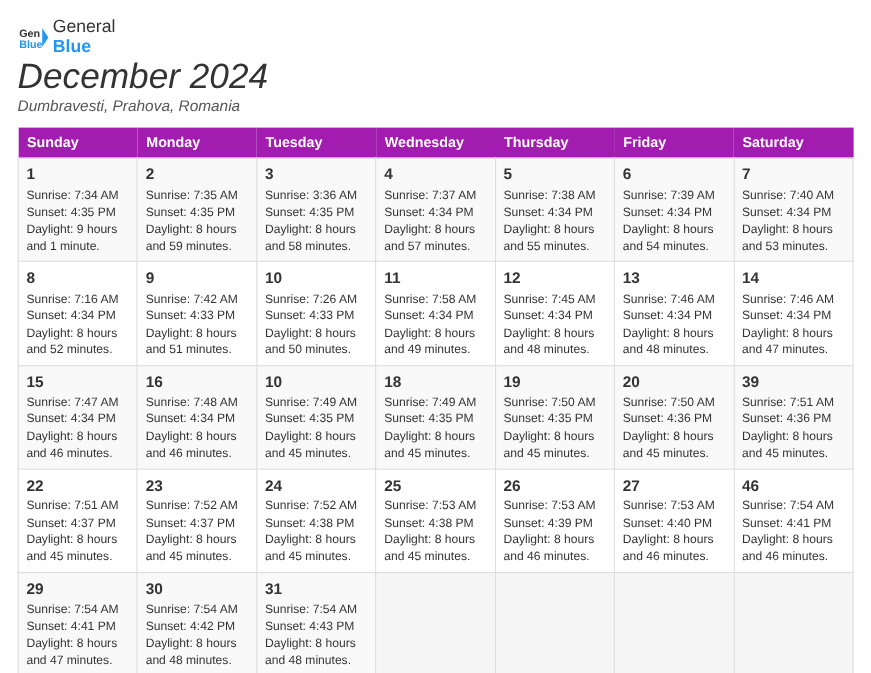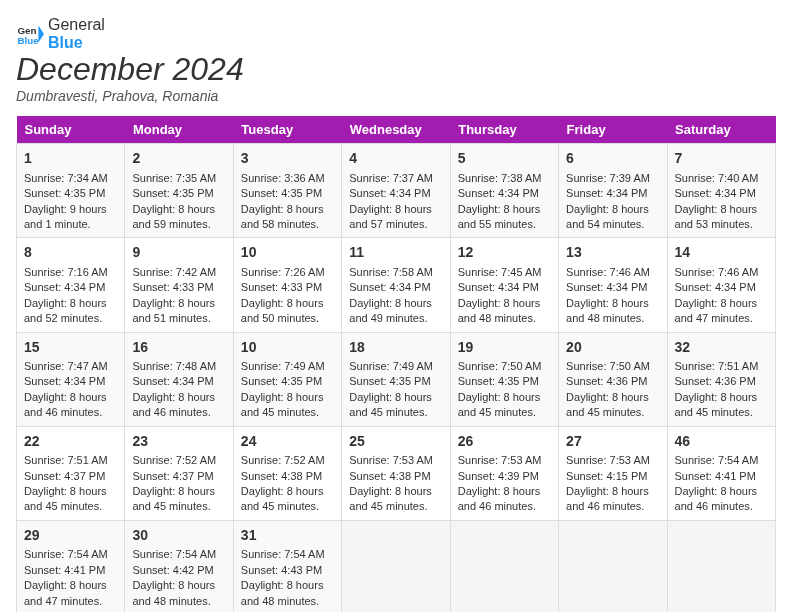--- a/index.html
+++ b/index.html
@@ -250,21 +250,21 @@
           <div>and 45 minutes.</div>
         </td>
         <td>
           <span class="day-num">20</span>
           <div>Sunrise: 7:50 AM</div>
           <div>Sunset: 4:36 PM</div>
           <div>Daylight: 8 hours</div>
           <div>and 45 minutes.</div>
         </td>
         <td>
-          <span class="day-num">32</span>
+          <span class="day-num">39</span>
           <div>Sunrise: 7:51 AM</div>
           <div>Sunset: 4:36 PM</div>
           <div>Daylight: 8 hours</div>
           <div>and 45 minutes.</div>
         </td>
       </tr>
       <tr>
         <td>
           <span class="day-num">22</span>
           <div>Sunrise: 7:51 AM</div>
@@ -296,21 +296,21 @@
         <td>
           <span class="day-num">26</span>
           <div>Sunrise: 7:53 AM</div>
           <div>Sunset: 4:39 PM</div>
           <div>Daylight: 8 hours</div>
           <div>and 46 minutes.</div>
         </td>
         <td>
           <span class="day-num">27</span>
           <div>Sunrise: 7:53 AM</div>
-          <div>Sunset: 4:15 PM</div>
+          <div>Sunset: 4:40 PM</div>
           <div>Daylight: 8 hours</div>
           <div>and 46 minutes.</div>
         </td>
         <td>
           <span class="day-num">46</span>
           <div>Sunrise: 7:54 AM</div>
           <div>Sunset: 4:41 PM</div>
           <div>Daylight: 8 hours</div>
           <div>and 46 minutes.</div>
         </td>

